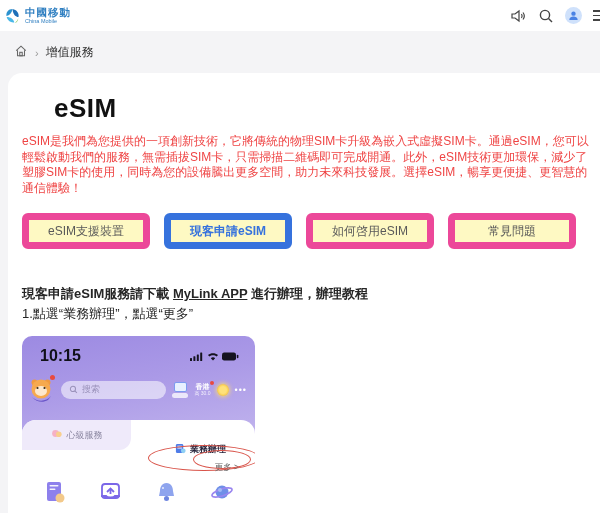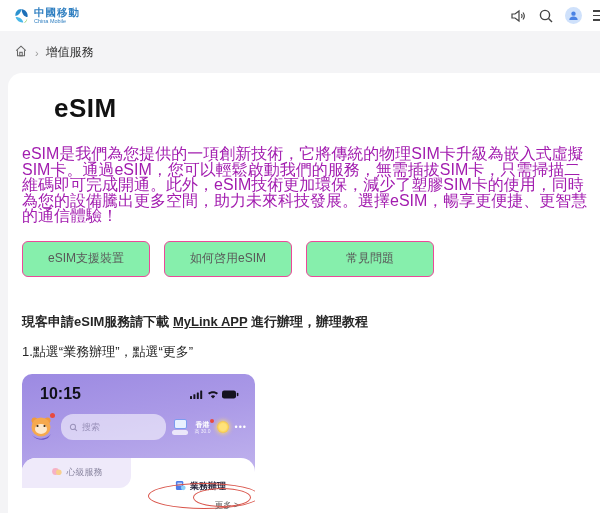--- a/index.html
+++ b/index.html
@@ -1,58 +1,58 @@
 <!DOCTYPE html>
 <html><head>
 <meta charset="utf-8">
 <style>
   * { margin:0; padding:0; box-sizing:border-box; }
   html,body { width:600px; height:513px; overflow:hidden; }
   body { font-family:"Liberation Sans","DejaVu Sans",sans-serif; background:#f4f4f6; position:relative; }
 
   
-  .topbar { height:31px; background:#fff; display:flex; align-items:center; justify-content:space-between; padding-left:13px; }
+  .topbar { height:31px; background:#fff; display:flex; align-items:center; justify-content:space-between; padding-left:4px; }
   .logo { display:flex; align-items:center; gap:4px; }
   .logo-text { display:flex; flex-direction:column; line-height:1; }
   .logo-cn { font-size:10.5px; font-weight:bold; color:#2f7fc1; letter-spacing:1px; }
   .logo-en { font-size:5.5px; color:#2f7fc1; margin-top:1.5px; }
   .top-icons { display:flex; align-items:center; gap:11px; margin-right:-7px; }
   .ticon { width:17px; height:17px; display:flex; align-items:center; justify-content:center; }
   .avatar { width:17px; height:17px; border-radius:50%; background:#cfe1fb; display:flex; align-items:center; justify-content:center; }
   .menu-icon { display:flex; flex-direction:column; gap:3px; }
   .menu-icon span { display:block; width:14px; height:1.6px; background:#444; }
 
   
   .breadcrumb { display:flex; align-items:center; gap:7px; padding:13px 0 12px 14px; font-size:12px; color:#333; }
   .crumb-sep { color:#999; font-size:11px; }
 
   
   .main-card { margin-left:8px; background:#fff; border-top-left-radius:14px; min-height:444px; padding:20px 10px 0 14px; }
   .page-title { font-size:26px; font-weight:bold; color:#111; letter-spacing:0.5px;margin-left:32px; }
-  .page-desc { margin-top:22px; font-size:16px; line-height:15.6px; color:#a21caf; }
+  .page-desc { margin-top:10px; font-size:12px; line-height:15.6px; color:#ef4444; }
 
   .tab-row { display:flex; gap:14px; margin-top:17px; }
-  .tab-btn { width:128px; height:36px; background:#86efac; border:1px solid #ec4899; border-radius:6px; font-size:12px; color:#595959; font-family:inherit; display:flex; align-items:center; justify-content:center; cursor:pointer; }
+  .tab-btn { width:128px; height:36px; background:#fef9c3; border:7px solid #ec4899; border-radius:6px; font-size:12px; color:#595959; font-family:inherit; display:flex; align-items:center; justify-content:center; cursor:pointer; }
   .tab-btn.active { border-color:#3672dd; color:#3672dd; font-weight:bold; }
 
   .instruction { margin-top:36px; font-size:13px; color:#262626;font-weight:bold; }
   .mylink { text-decoration:underline; color:#262626; cursor:pointer; }
-  .step-text { margin-top:12px; font-size:13px; color:#262626; }
+  .step-text { margin-top:2px; font-size:13px; color:#262626; }
 
   
   .phone { position:relative; margin-top:13px; width:233px; height:260px; border-radius:10px; overflow:hidden;
            background:linear-gradient(170deg,#9c8ae2 0%,#ab9ae7 22%,#bcaeec 42%,#d6cdf3 62%,#efecfa 80%,#fbfafe 100%); }
   .statusbar { display:flex; justify-content:space-between; align-items:center; padding:11px 16px 0 18px; }
   .status-time { font-size:16px; font-weight:bold; color:#101018; }
   .status-right { display:flex; align-items:center; gap:3px; }
 
   .phone-header { display:flex; align-items:center; gap:6px; padding:0 8px 0 6px; margin-top:11px; }
   .mascot { position:relative; width:27px; height:27px; flex:none; }
   .mascot .dot { position:absolute; top:-1px; right:0; width:5px; height:5px; background:#e84a3f; border-radius:50%; }
-  .search-pill { flex:1; height:26px; background:rgba(255,255,255,0.55); border-radius:12px; display:flex; align-items:center; gap:4px; padding:0 8px; }
+  .search-pill { flex:1; height:18px; background:rgba(255,255,255,0.55); border-radius:12px; display:flex; align-items:center; gap:4px; padding:0 8px; }
   .search-ph { font-size:9px; color:#9a92ba; }
   .mini-widgets { display:flex; align-items:center; gap:6px; flex:none; }
   .mini-app { display:flex; flex-direction:column; align-items:center; gap:1px; }
   .mini-app-box { width:13px; height:10px; background:#e8f0ff; border:1px solid #7d9bf0; border-radius:2px; }
   .mini-app-pill { width:16px; height:5px; background:rgba(255,255,255,0.75); border-radius:3px; }
   .weather { position:relative; display:flex; flex-direction:column; align-items:center; line-height:1; }
   .weather-city { font-size:7px; font-weight:bold; color:#fff; }
   .weather-temp { font-size:5px; color:#f2eefc; margin-top:1px; }
   .weather .dot { position:absolute; top:-2px; right:-3px; width:4px; height:4px; background:#e84a3f; border-radius:50%; }
   .sun { width:12px; height:12px; border-radius:50%; background:radial-gradient(circle,#ffe27a 40%,#f7c948 70%, rgba(247,201,72,0.25) 100%); box-shadow:0 0 4px 1px rgba(255,220,110,0.8); }
@@ -129,20 +129,21 @@
   <span class="crumb-sep">›</span>
   <span>增值服務</span>
 </div>
 
 <div class="main-card">
   <h1 class="page-title">eSIM</h1>
   <p class="page-desc">eSIM是我們為您提供的一項創新技術，它將傳統的物理SIM卡升級為嵌入式虛擬SIM卡。通過eSIM，您可以輕鬆啟動我們的服務，無需插拔SIM卡，只需掃描二維碼即可完成開通。此外，eSIM技術更加環保，減少了塑膠SIM卡的使用，同時為您的設備騰出更多空間，助力未來科技發展。選擇eSIM，暢享更便捷、更智慧的通信體驗！</p>
 
   <div class="tab-row">
     <button class="tab-btn">eSIM支援裝置</button>
+    <button class="tab-btn active">現客申請eSIM</button>
     <button class="tab-btn">如何啓用eSIM</button>
     <button class="tab-btn">常見問題</button>
   </div>
 
   <div class="instruction">
     <span>現客申請eSIM服務請下載 </span><span class="mylink">MyLink APP</span><span> 進行辦理，辦理教程</span>
   </div>
 
   <div class="step-text">1.點選“業務辦理”，點選“更多”</div>
 

